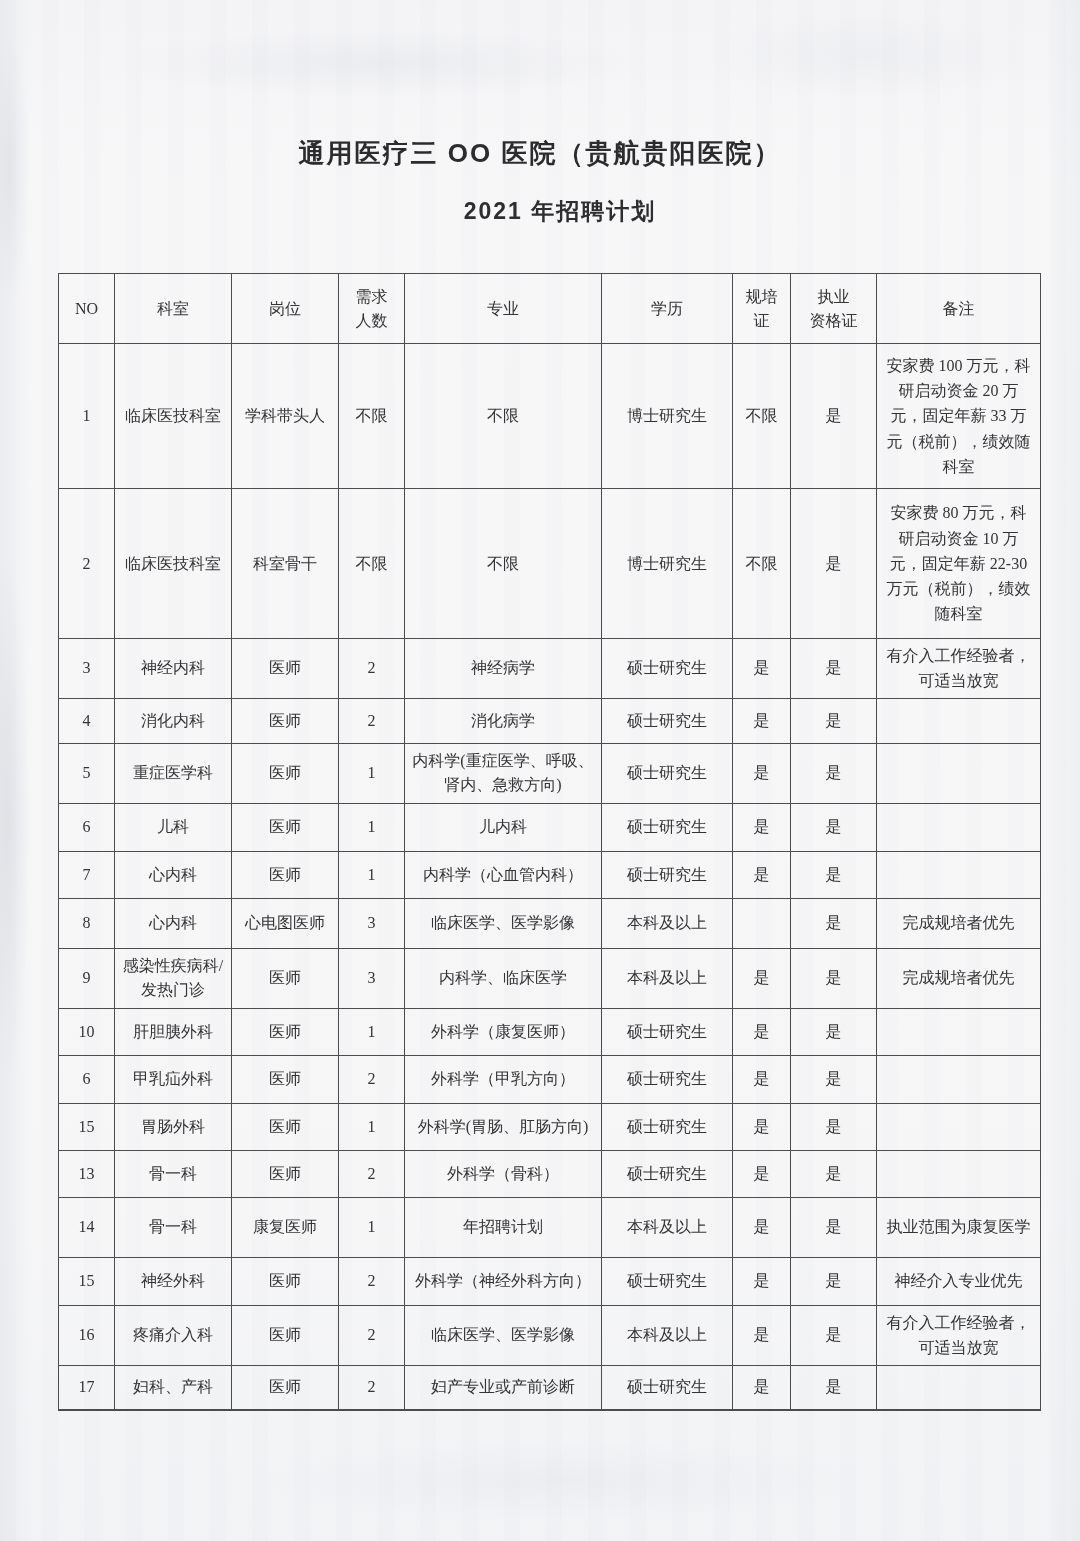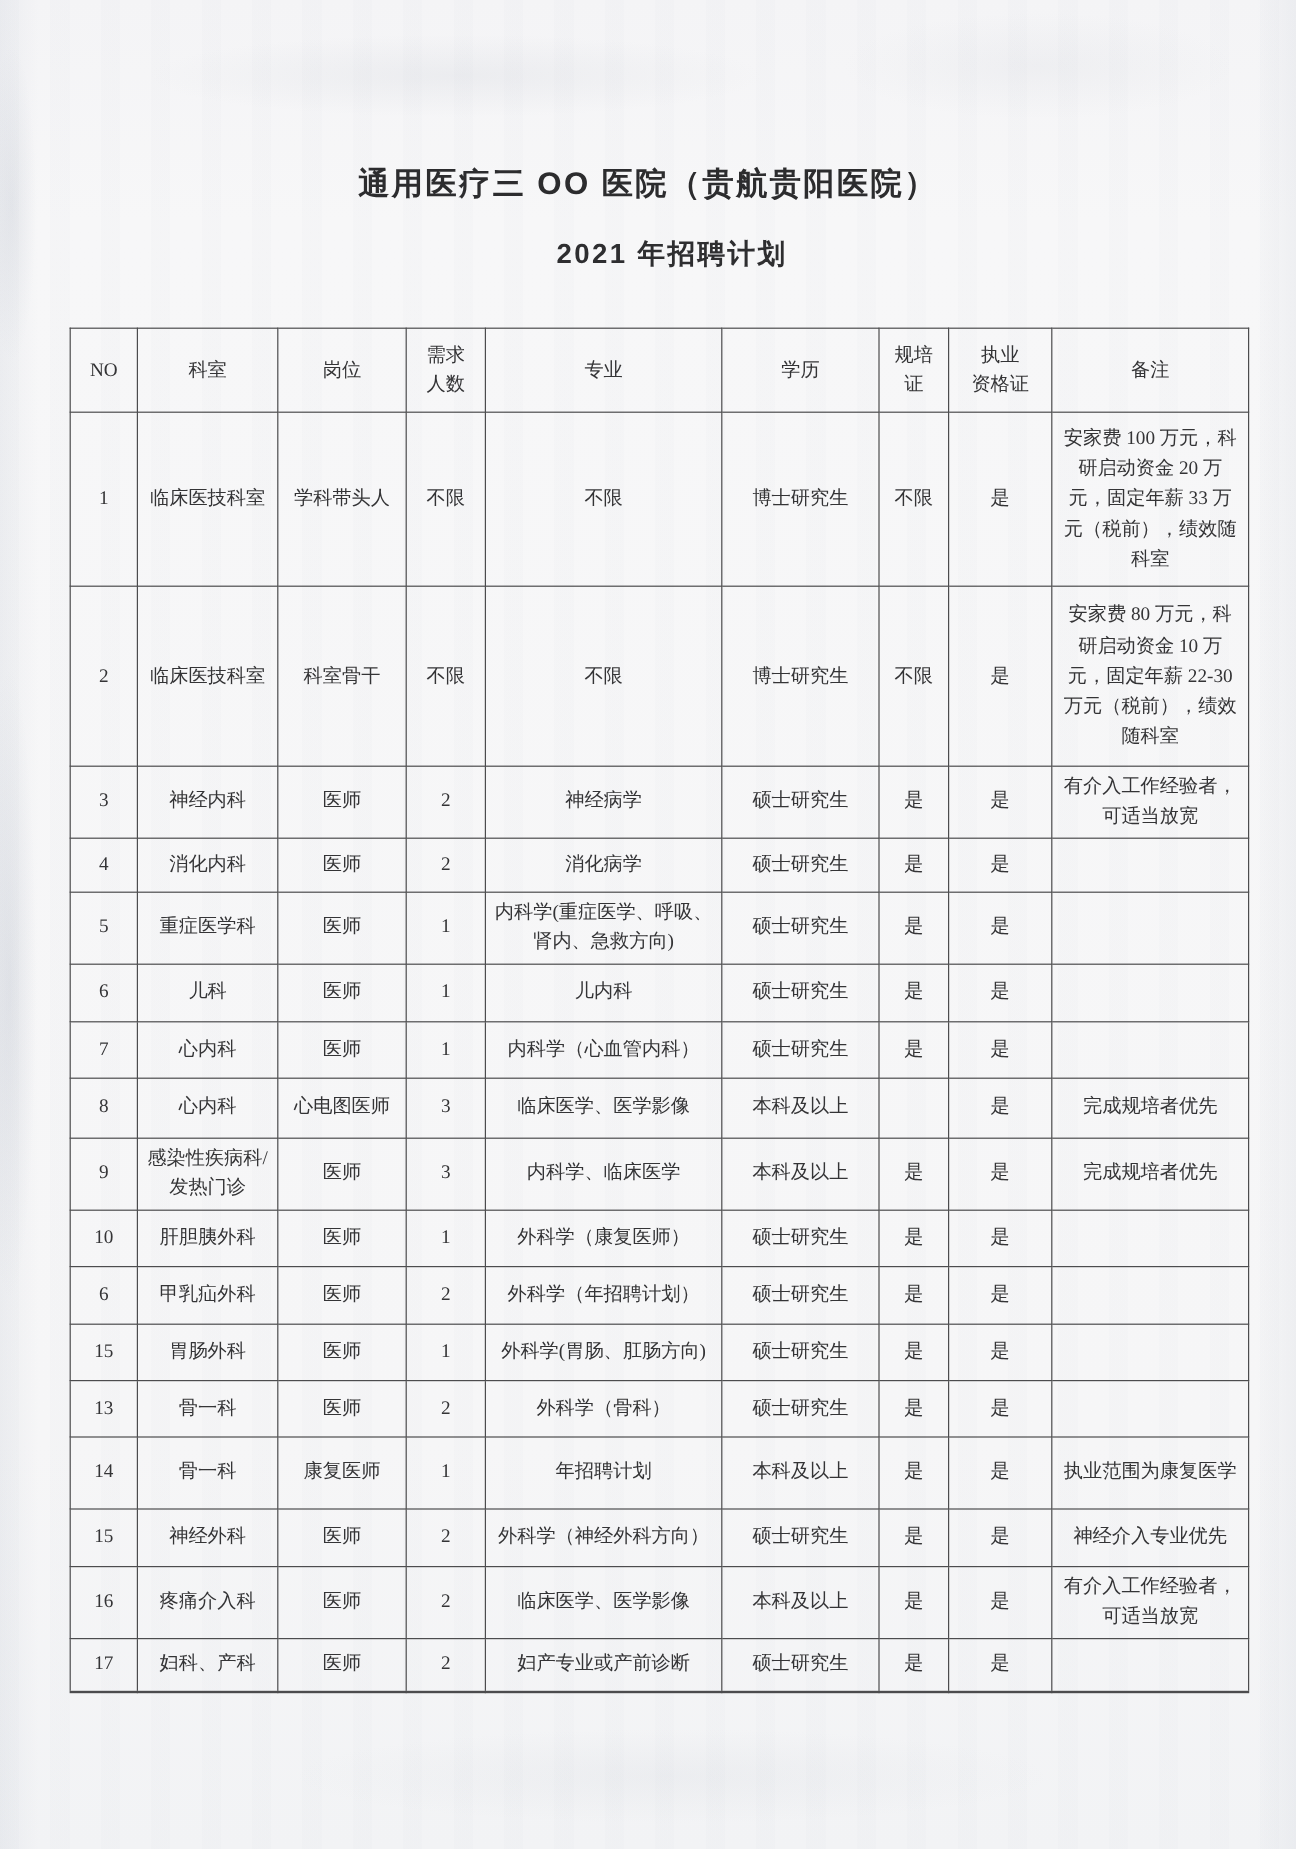--- a/index.html
+++ b/index.html
@@ -206,21 +206,21 @@
           <td class="cell-degree">硕士研究生</td>
           <td class="cell-guipei">是</td>
           <td class="cell-zhiye">是</td>
           <td class="cell-remark"></td>
         </tr>
         <tr style="height: 48px;">
           <td class="cell-no">6</td>
           <td class="cell-dept">甲乳疝外科</td>
           <td class="cell-post">医师</td>
           <td class="cell-count">2</td>
-          <td class="cell-major">外科学（年招聘计划）</td>
+          <td class="cell-major">外科学（甲乳方向）</td>
           <td class="cell-degree">硕士研究生</td>
           <td class="cell-guipei">是</td>
           <td class="cell-zhiye">是</td>
           <td class="cell-remark"></td>
         </tr>
         <tr style="height: 47px;">
           <td class="cell-no">15</td>
           <td class="cell-dept">胃肠外科</td>
           <td class="cell-post">医师</td>
           <td class="cell-count">1</td>

